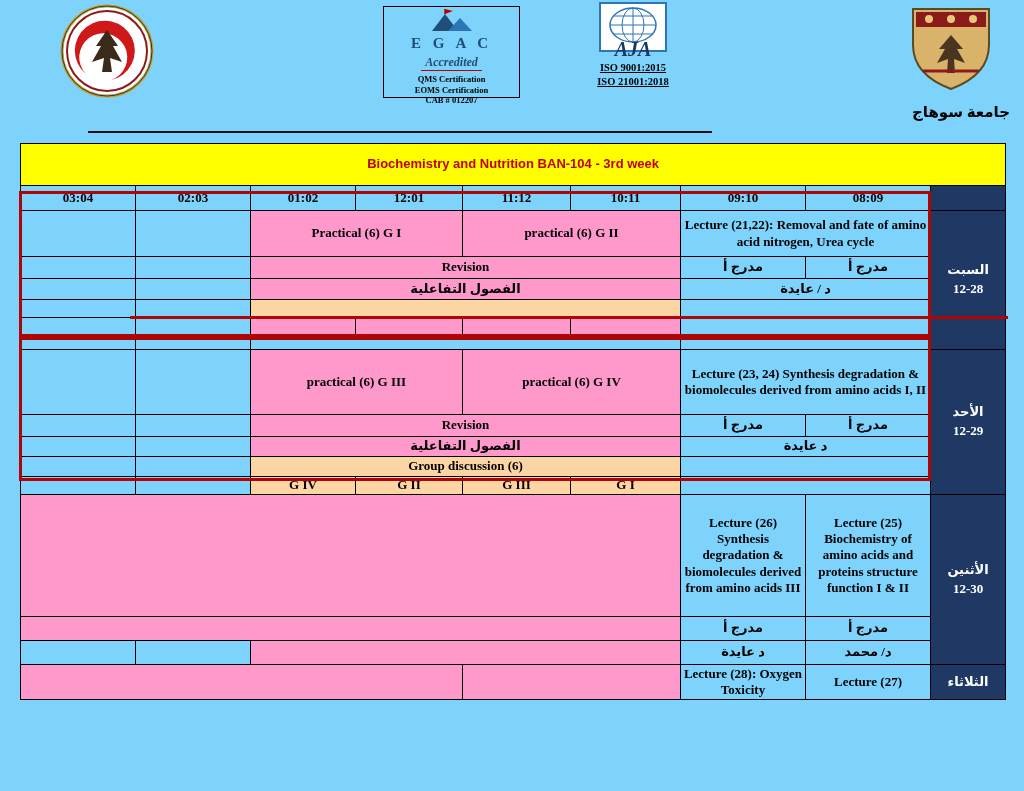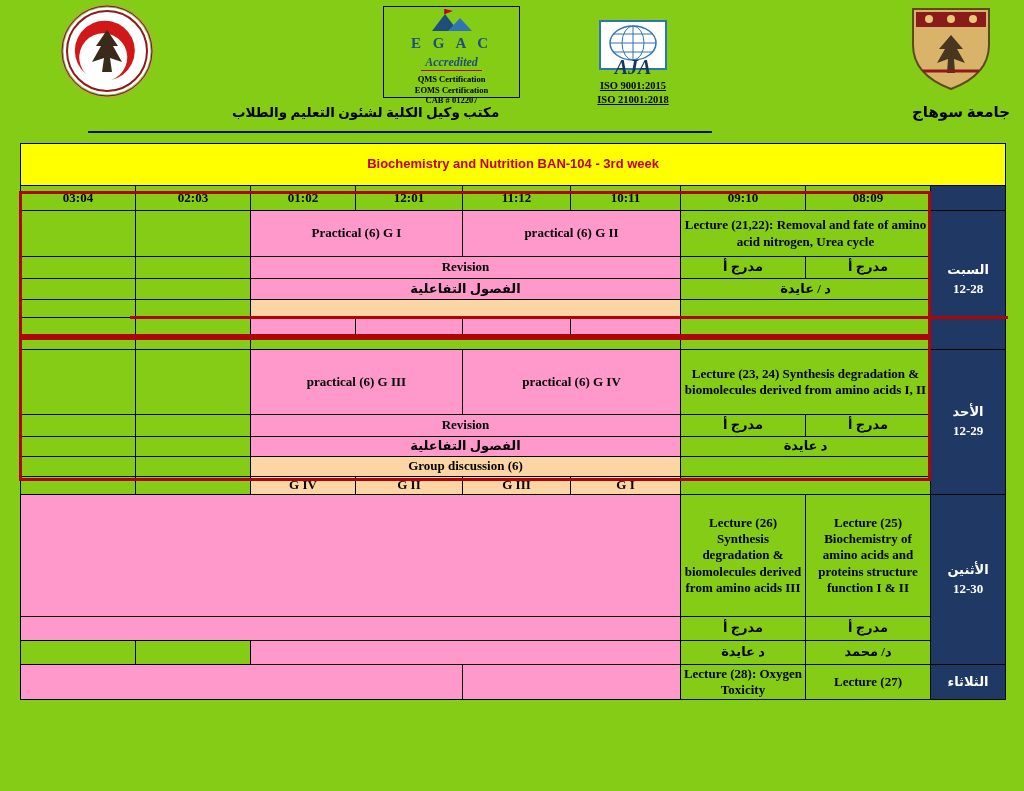--- a/index.html
+++ b/index.html
@@ -1,34 +1,34 @@
 <!DOCTYPE html>
 <html style="--pink: #ff99cc; --orange: #fcd5a4; --navy: #1f3864; --yellow: #ffff00; --title-red: #c00000; --box-red: #b00505;"><head>
 <meta charset="utf-8">
 <style>
   :root{
     --pink:#ff99cc; --orange:#fcd5a4; --navy:#1f3864; --yellow:#ffff00;
     --title-red:#c00000; --box-red:#b00505;
   }
   *{box-sizing:border-box;}
   html,body{margin:0;padding:0;background:#e8e8e8;}
-  #page{position:relative;width:1024px;height:791px;background:#84cc16;overflow:hidden;
+  #page{position:relative;width:1024px;height:791px;background:#7dd3fc;overflow:hidden;
         font-family:"Liberation Serif","DejaVu Serif","DejaVu Sans",serif;}
   
   .abs{position:absolute;}
   #uni-name{right:14px;top:103px;font-size:15px;font-weight:bold;direction:rtl;}
   #office-name{left:232px;top:104px;font-size:13.5px;font-weight:bold;direction:rtl;}
   #office-underline{left:88px;top:131px;width:624px;border-top:2px solid #111;}
   #egac-box{left:383px;top:6px;width:137px;height:92px;border:1px solid #000;
             text-align:center;padding-top:2px;}
   .egac-letters{font-size:15px;font-weight:bold;color:#1f4e79;letter-spacing:4px;}
   .egac-accredited{font-size:12px;font-weight:bold;font-style:italic;color:#1f4e79;
                    border-bottom:1px solid #c00000;display:inline-block;padding:0 4px;}
   .egac-line{font-size:8.5px;font-weight:bold;color:#000;line-height:1.25;}
-  #aja-box{left:563px;top:20px;width:140px;height:92px;text-align:center;}
+  #aja-box{left:563px;top:2px;width:140px;height:92px;text-align:center;}
   #aja-globe-frame{display:inline-block;border:2px solid #2e75b6;padding:2px 6px;background:#fff;}
   .aja-name{font-size:20px;font-weight:bold;font-style:italic;color:#17365d;margin-top:-14px;
             position:relative;font-family:"Liberation Serif",serif;}
   .aja-line{font-size:10.5px;font-weight:bold;color:#000;line-height:1.3;text-decoration:underline;}
   #logo-left{left:56px;top:4px;}
   #crest-right{left:903px;top:5px;}
   
   #timetable{position:absolute;left:20px;top:143px;border-collapse:collapse;table-layout:fixed;
              width:985px;}
   #timetable td{border:1px solid #000;font-weight:bold;font-size:13px;text-align:center;
@@ -97,21 +97,20 @@
     <path d="M10 4 H86 V40 C86 66 64 78 48 84 C32 78 10 66 10 40 Z" fill="#d9b36a" stroke="#5b4a1f" stroke-width="2"></path>
     <path d="M13 7 H83 V22 H13 Z" fill="#8b1a1a"></path>
     <circle cx="26" cy="14" r="4" fill="#e8c878"></circle>
     <circle cx="48" cy="14" r="4" fill="#e8c878"></circle>
     <circle cx="70" cy="14" r="4" fill="#e8c878"></circle>
     <polygon points="48,30 60,44 54,44 62,58 51,54 52,68 44,68 45,54 34,58 42,44 36,44" fill="#4a3520"></polygon>
     <path d="M20 66 H76" stroke="#8b1a1a" stroke-width="3"></path>
   </svg>
 
   <div id="uni-name" class="abs">جامعة سوهاج</div>
-  <div id="office-name" class="abs">مكتب وكيل الكلية لشئون التعليم والطلاب</div>
   <div id="office-underline" class="abs"></div>
 
   <table id="timetable">
     <colgroup>
       <col style="width:115px">
         <col style="width:115px">
         <col style="width:105px">
       <col style="width:107px">
         <col style="width:108px">
         <col style="width:110px">

